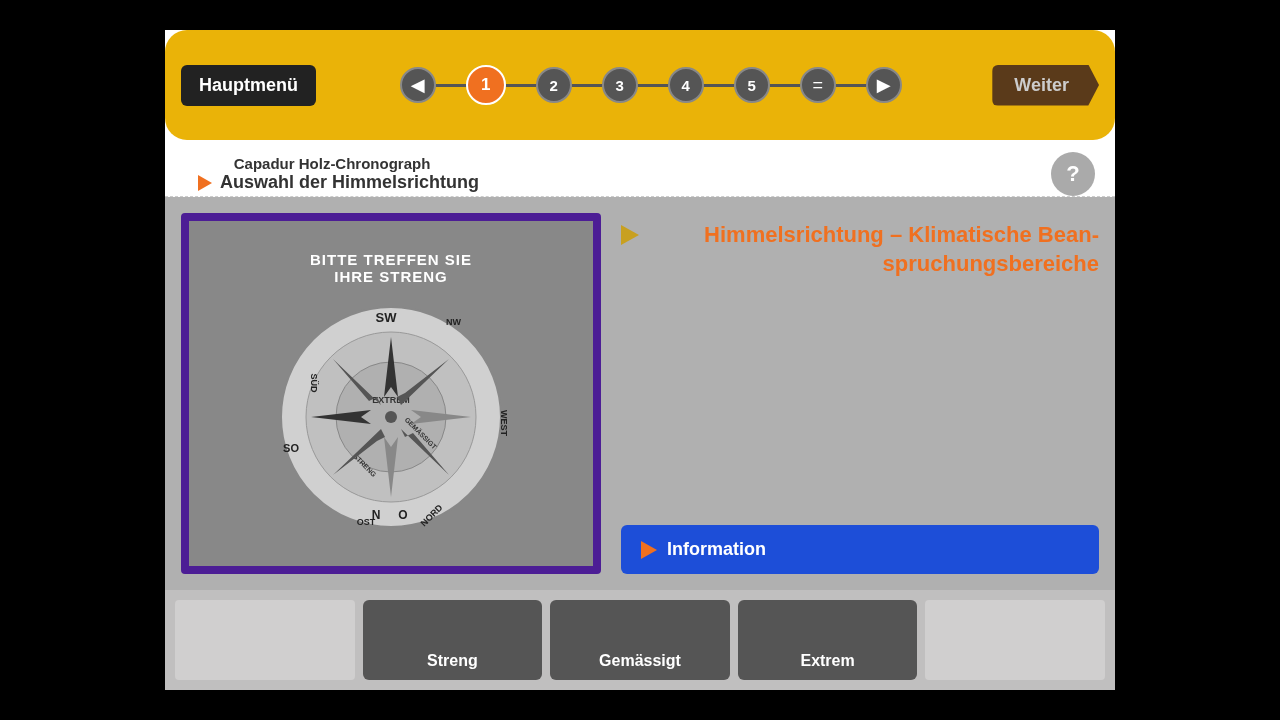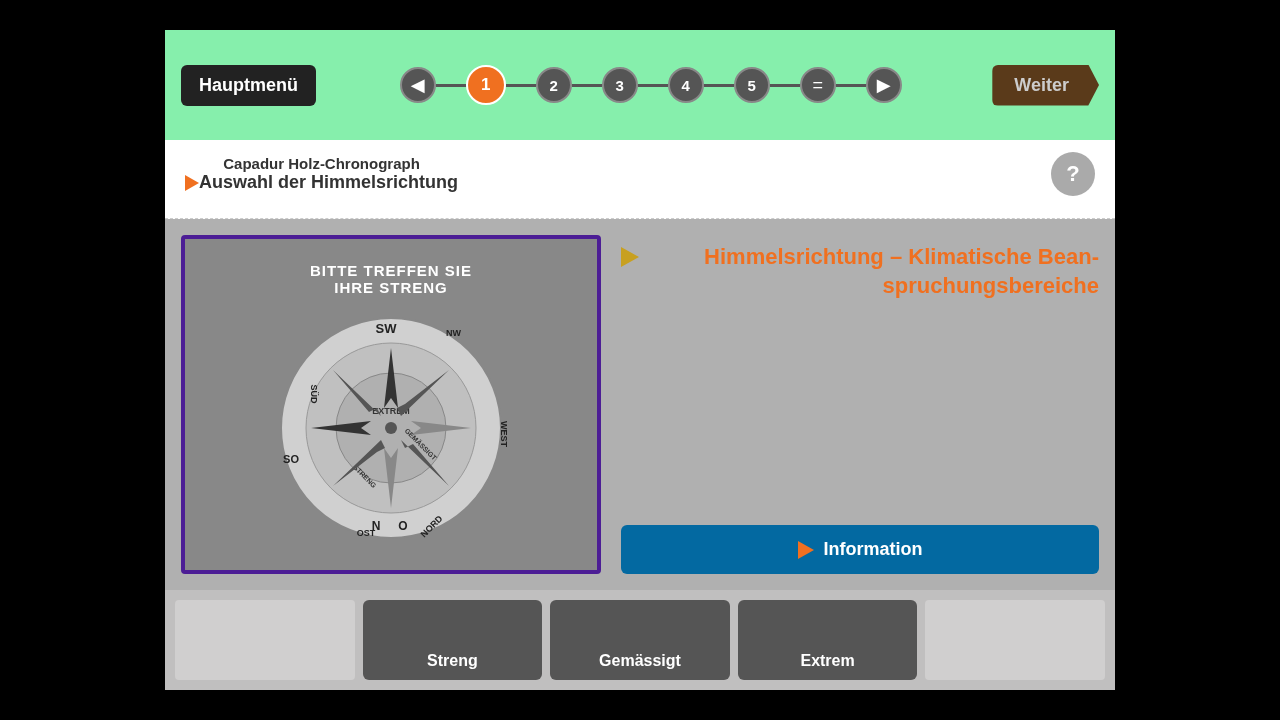--- a/index.html
+++ b/index.html
@@ -16,27 +16,28 @@
     #app {
       width: 950px;
       height: 660px;
       background: #fff;
       position: relative;
       display: flex;
       flex-direction: column;
     }
     
     #header {
-      background: #86efac;
+      background: #eab308;
       height: 110px;
       display: flex;
       align-items: center;
       padding: 0 16px;
       gap: 1px;
       flex-shrink: 0;
+      border-radius: 22px;
     }
     #hauptmenu-btn {
       background: #222;
       color: #fff;
       border: none;
       border-radius: 6px;
       padding: 10px 18px;
       font-size: 18px;
       font-weight: bold;
       cursor: pointer;
@@ -109,21 +110,21 @@
       font-size: 18px;
       font-weight: bold;
       cursor: pointer;
       clip-path: polygon(0 0, 90% 0, 100% 50%, 90% 100%, 0 100%);
       padding-right: 30px;
       margin-left: 7px;
     }
     
     #subtitle-bar {
       background: #fff;
-      padding: 12px 20px 22px 20px;
+      padding: 12px 20px 0 20px;
       border-bottom: 1px dashed #ccc;
       flex-shrink: 0;
       display: flex;
       align-items: center;
       justify-content: space-between;
     }
     #subtitle-text {
       display: flex;
       flex-direction: column;
     }
@@ -132,21 +133,22 @@
       font-weight: bold;
       color: #333;
       text-align: center;
     }
     #subtitle-sub {
       font-size: 18px;
       font-weight: bold;
       color: #333;
       display: flex;
       align-items: center;
-      gap: 0;
+      gap: 8px;
+      margin-left: 13px;
     }
     .orange-arrow-small {
       width: 0; height: 0;
       border-top: 8px solid transparent;
       border-bottom: 8px solid transparent;
       border-left: 14px solid #f07020;
       display: inline-block;
     }
     #help-btn {
       width: 44px;
@@ -168,21 +170,21 @@
       background: #b0b0b0;
       flex: 1;
       display: flex;
       flex-direction: row;
       padding: 16px;
       gap: 20px;
     }
     
     #compass-area {
       background: #888;
-      border: 4px solid #4c1d95;
+      border: 8px solid #4c1d95;
       border-radius: 4px;
       width: 420px;
       flex-shrink: 0;
       display: flex;
       flex-direction: column;
       align-items: center;
       justify-content: center;
       padding: 16px;
     }
     #compass-prompt {
@@ -217,33 +219,32 @@
     .orange-arrow-med {
       width: 0; height: 0;
       border-top: 10px solid transparent;
       border-bottom: 10px solid transparent;
       border-left: 18px solid #c8a020;
       display: inline-block;
       margin-top: 4px;
       flex-shrink: 0;
     }
     .action-btn {
-      background: #0369a1;
+      background: #1d4ed8;
       color: #fff;
       border: none;
       border-radius: 6px;
-      padding: 14px 9px;
+      padding: 14px 20px;
       font-size: 18px;
       font-weight: bold;
       cursor: pointer;
       display: flex;
       align-items: center;
       gap: 10px;
       width: 100%;
-      justify-content: center;
     }
     .action-btn .btn-arrow {
       width: 0; height: 0;
       border-top: 9px solid transparent;
       border-bottom: 9px solid transparent;
       border-left: 16px solid #f07020;
       flex-shrink: 0;
     }
     
     #bottom-bar {

